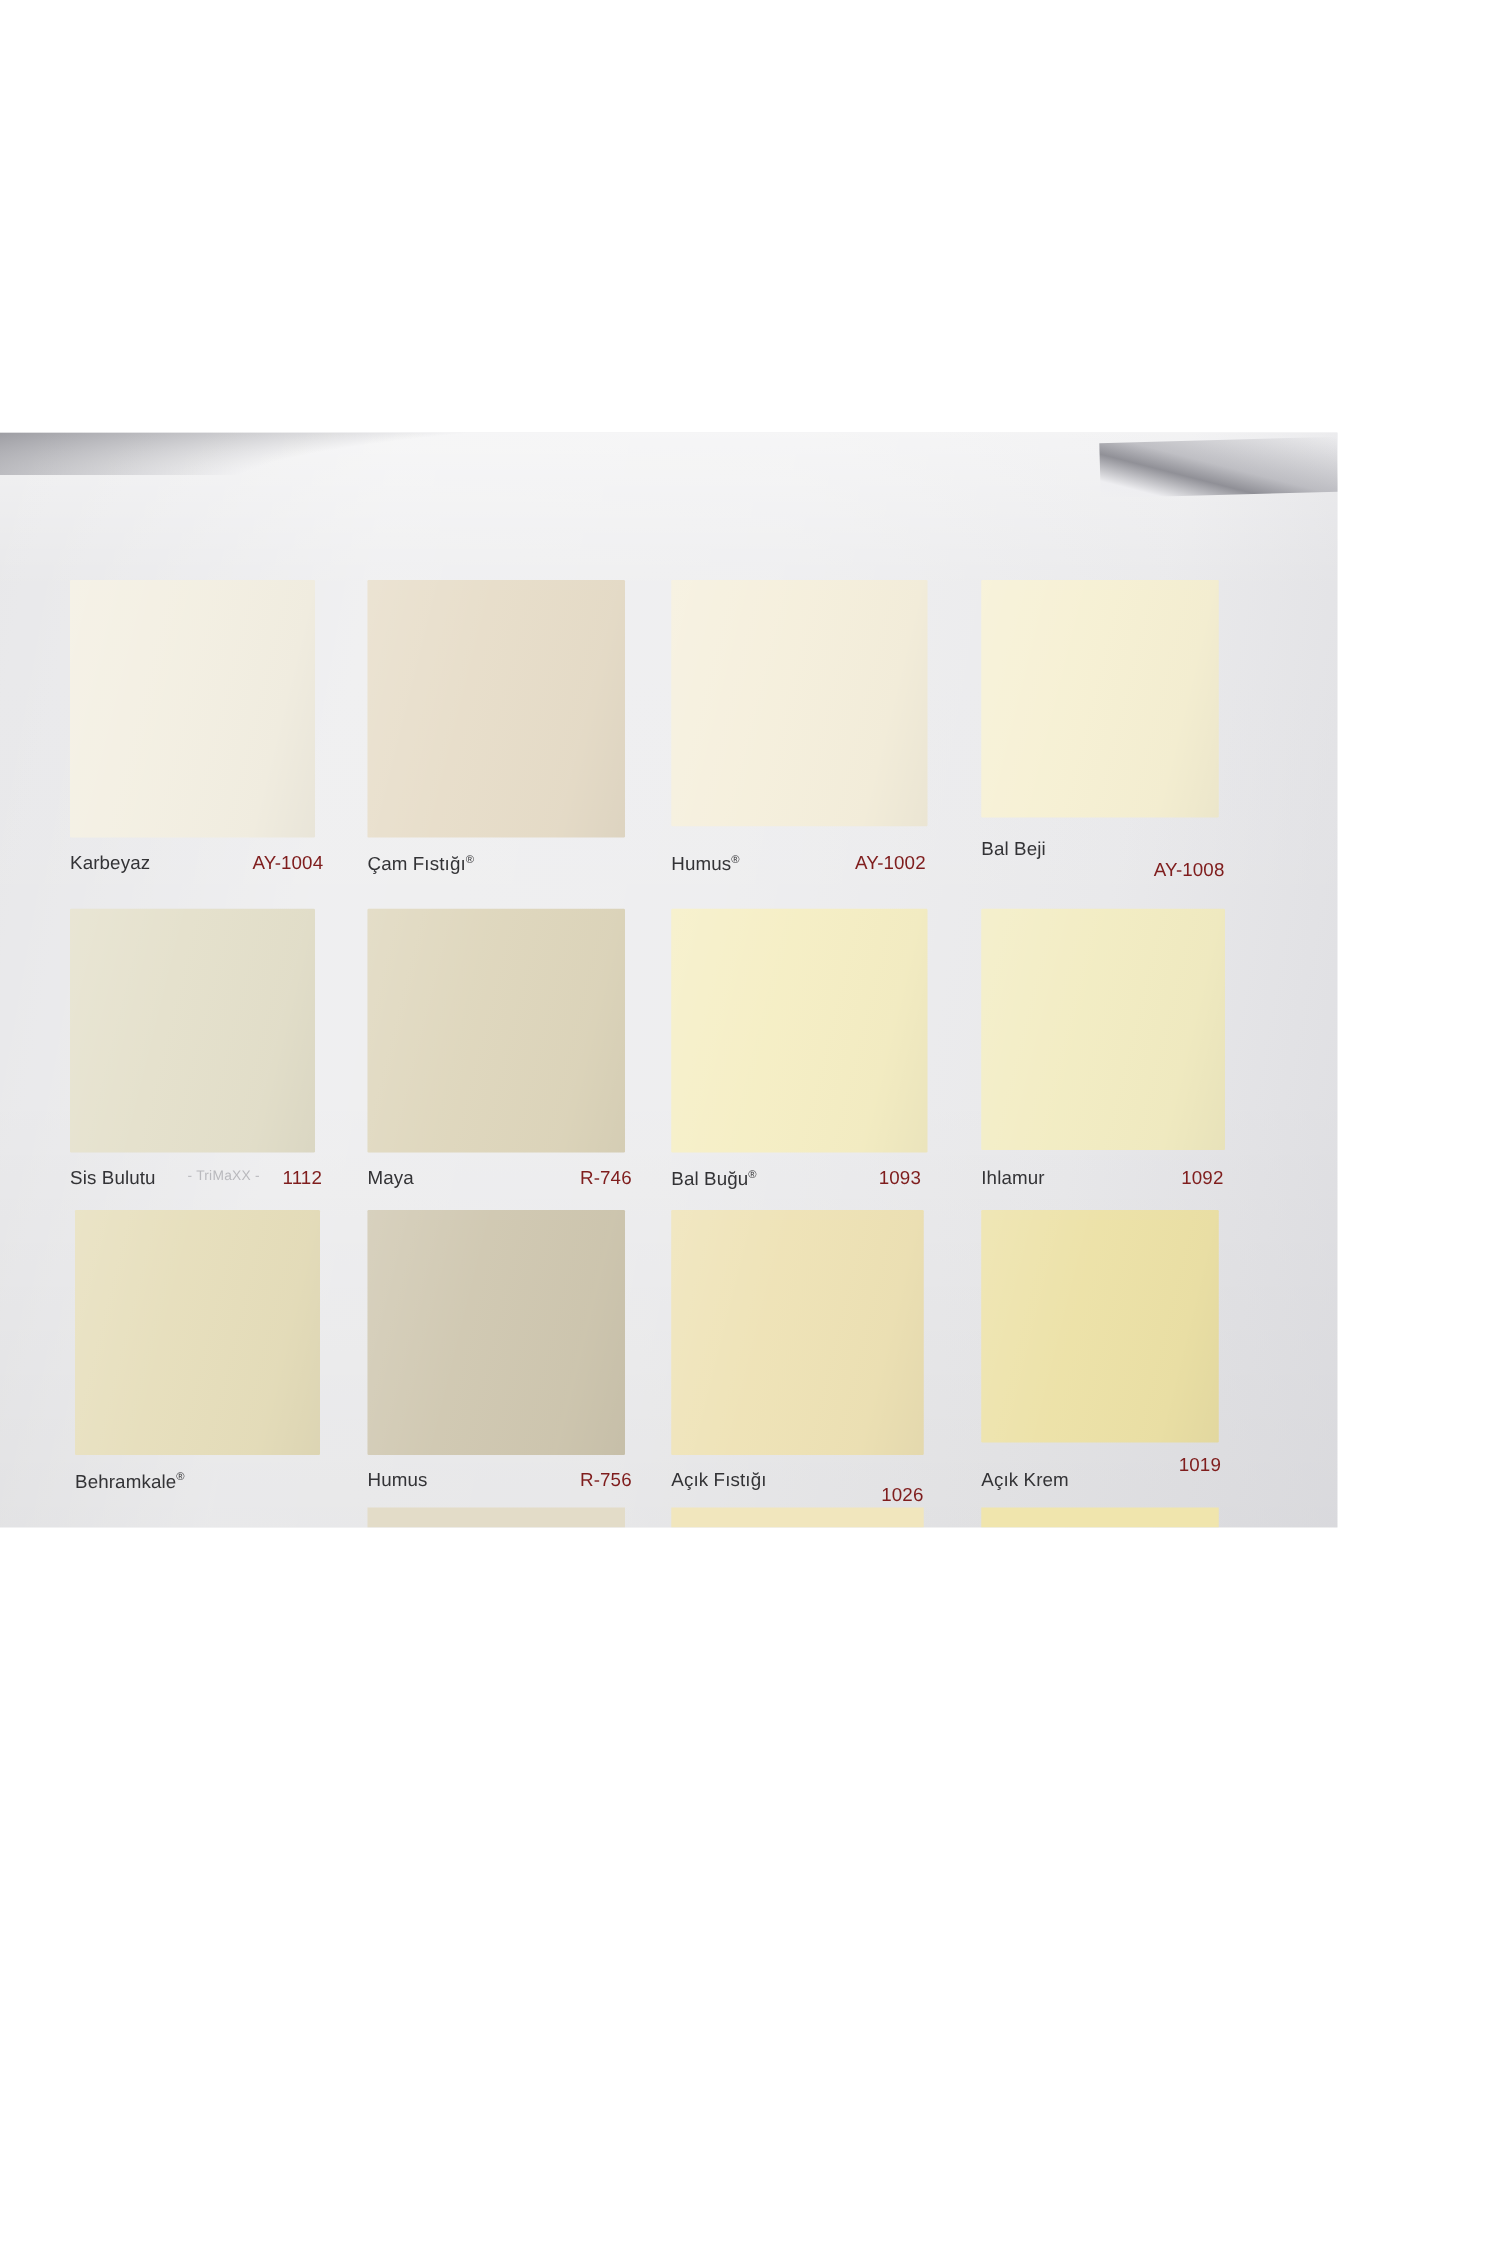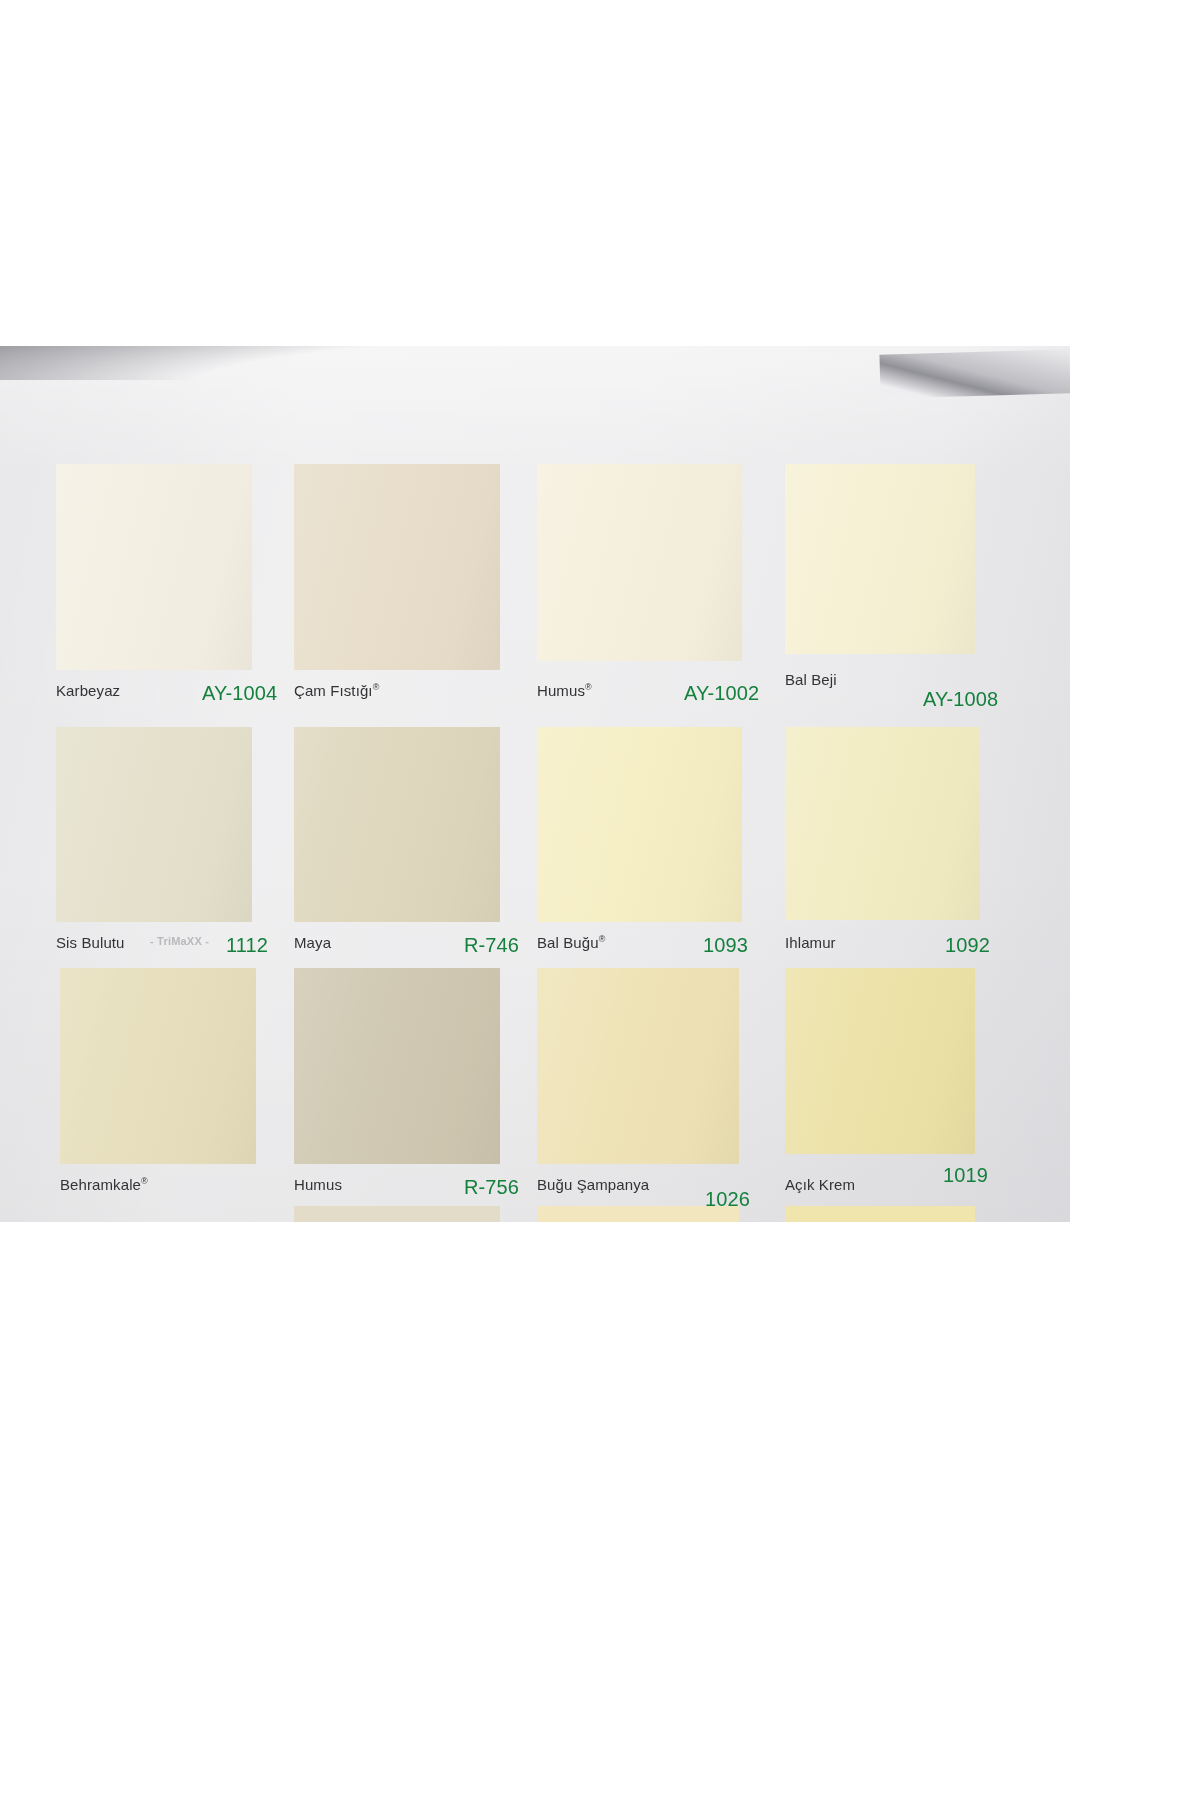--- a/index.html
+++ b/index.html
@@ -128,34 +128,34 @@
     position: absolute;
     left: 0;
     top: 0;
     font-size: 15px;
     color: #333336;
     letter-spacing: 0.1px;
   }
   .swatch-code {
     position: absolute;
     top: 0;
-    font-size: 20px;
-    color: #15803d;
+    font-size: 15px;
+    color: #7f1d1d;
     letter-spacing: 0.1px;
   }
   .reg-mark {
     font-size: 9px;
     vertical-align: super;
     letter-spacing: 0;
   }
   .brand-mark {
     position: absolute;
     top: 1px;
     font-size: 11px;
-    font-weight: bold;
+    font-weight: normal;
     color: #b9b9bd;
     letter-spacing: 0.2px;
   }
 
   
   .next-row-peek {
     position: absolute;
     height: 16px;
     bottom: 0;
   }
@@ -279,21 +279,21 @@
             <span class="swatch-name">Humus</span>
             <span class="swatch-code" style="left:170px;">R-756</span>
           </div>
         </div>
 
         <div class="swatch-cell" style="left:537px;width:202px;">
           <div class="swatch-chip" style="width:202px;height:196px;background:#eee2b5;">
             <div class="swatch-chip-inner"></div>
           </div>
           <div class="swatch-label-row" style="top:208px;width:260px;height:20px;">
-            <span class="swatch-name">Buğu Şampanya</span>
+            <span class="swatch-name">Açık Fıstığı</span>
             <span class="swatch-code" style="left:168px;margin-top:12px;">1026</span>
           </div>
         </div>
 
         <div class="swatch-cell" style="left:785px;width:190px;">
           <div class="swatch-chip" style="width:190px;height:186px;background:#ece1a6;">
             <div class="swatch-chip-inner"></div>
           </div>
           <div class="swatch-label-row" style="top:208px;width:260px;height:20px;">
             <span class="swatch-name">Açık Krem</span>

